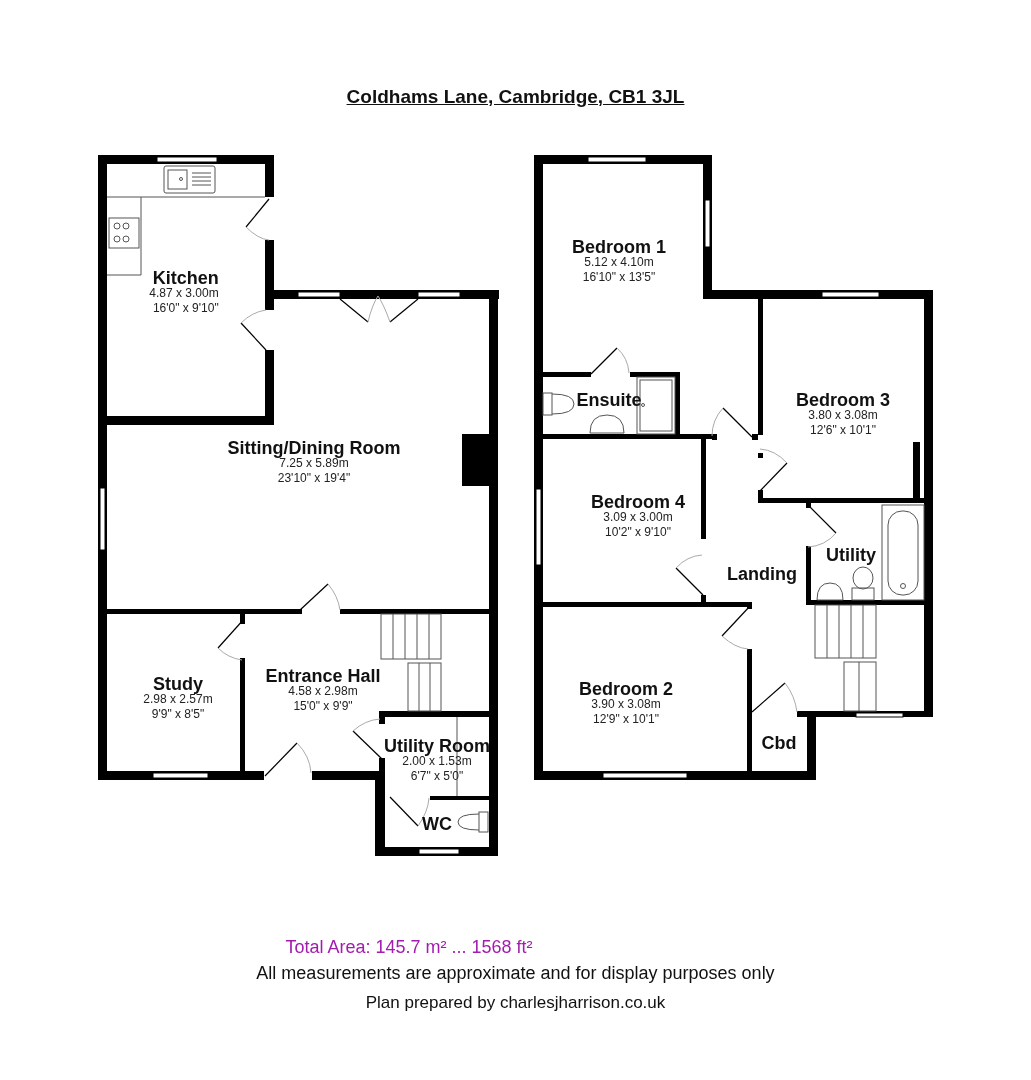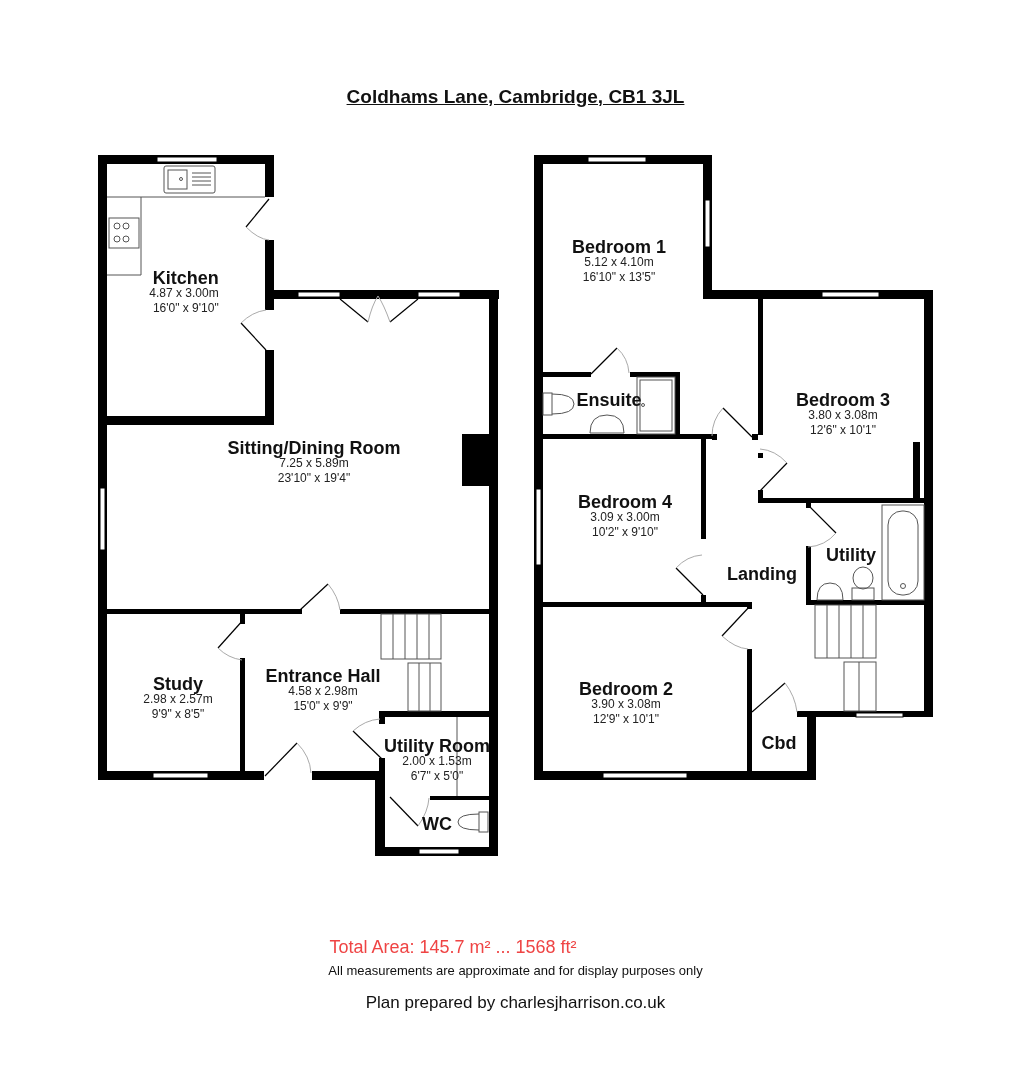--- a/index.html
+++ b/index.html
@@ -1,22 +1,22 @@
 <!DOCTYPE html>
 <html><head>
 <meta charset="utf-8">
 <style>
   html, body { margin:0; padding:0; background:#ffffff; }
   body { width:1031px; height:1080px; position:relative; overflow:hidden; font-family:"Liberation Sans", sans-serif; color:#1a1a1a; }
   .title { position:absolute; top:86px; left:0; width:1031px; text-align:center; font-weight:bold; font-size:19px; color:#111;text-decoration:underline; }
   svg.plan { position:absolute; left:0; top:0; }
   .room-label { position:absolute; text-align:center; font-size:12px; line-height:15px; color:#222; transform:translateX(-50%); white-space:nowrap; }
   .room-label .name { font-weight:bold; font-size:18px; color:#111; }
-  .footer-total { position:absolute; top:937px; left:0; width:818px; text-align:center; font-size:18px; color:#ef4444;margin-left:44px; }
-  .footer-note { position:absolute; top:963px; left:0; width:1031px; text-align:center; font-size:13px; color:#111; }
+  .footer-total { position:absolute; top:937px; left:0; width:818px; text-align:center; font-size:18px; color:#a21caf; }
+  .footer-note { position:absolute; top:963px; left:0; width:1031px; text-align:center; font-size:18px; color:#111; }
   .footer-credit { position:absolute; top:993px; left:0; width:1031px; text-align:center; font-size:17px; color:#111; }
 </style>
 </head>
 <body>
 
 <div class="title">Coldhams Lane, Cambridge, CB1 3JL</div>
 
 <svg class="plan" width="1031" height="1080" viewBox="0 0 1031 1080">
   <g>
 
@@ -240,21 +240,21 @@
   <div>16'10" x 13'5"</div>
 </div>
 <div class="room-label" style="left:609px;top:393px;">
   <div class="name">Ensuite</div>
 </div>
 <div class="room-label" style="left:843px;top:393px;">
   <div class="name">Bedroom 3</div>
   <div>3.80 x 3.08m</div>
   <div>12'6" x 10'1"</div>
 </div>
-<div class="room-label" style="left:625px;top:495px;">
+<div class="room-label" style="left:638px;top:495px;">
   <div class="name">Bedroom 4</div>
   <div>3.09 x 3.00m</div>
   <div>10'2" x 9'10"</div>
 </div>
 <div class="room-label" style="left:851px;top:548px;">
   <div class="name">Utility</div>
 </div>
 <div class="room-label" style="left:762px;top:567px;">
   <div class="name">Landing</div>
 </div>

